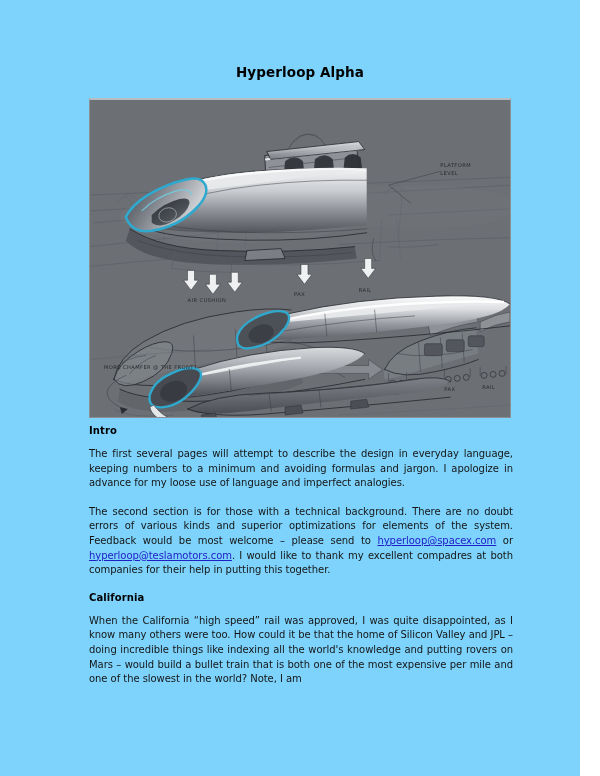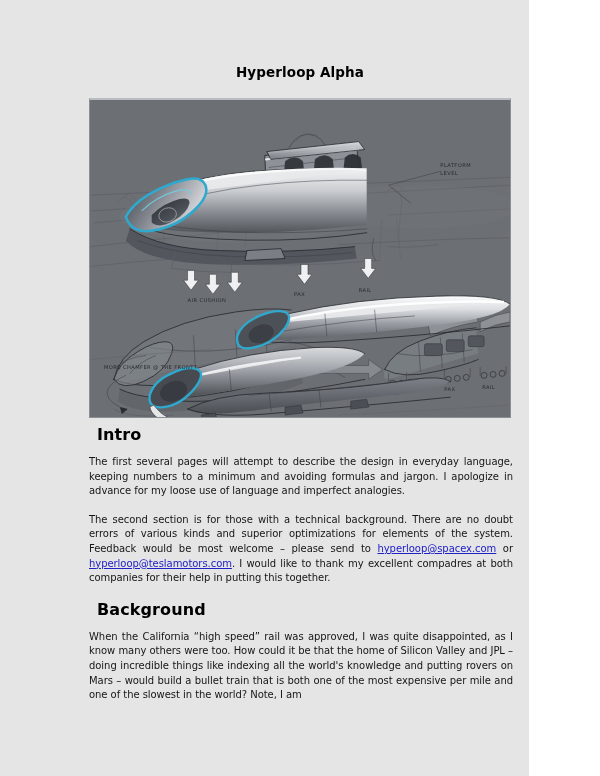--- a/index.html
+++ b/index.html
@@ -9,23 +9,23 @@
   }
   body {
     width: 600px;
     height: 776px;
     font-family: "DejaVu Sans", sans-serif;
     color: #111111;
     overflow: hidden;
     position: relative;
   }
   .page {
-    width: 529px;
+    width: 580px;
     height: 776px;
-    background: #e5e5e5;
+    background: #7dd3fc;
     position: relative;
     box-sizing: border-box;
   }
   .doc-title {
     position: absolute;
     top: 64px;
     left: 0;
     width: 600px;
     text-align: center;
     font-size: 13.5px;
@@ -52,23 +52,23 @@
     width: 100%;
     height: 100%;
   }
   .content {
     position: absolute;
     left: 89px;
     top: 425px;
     width: 424px;
   }
   h2.section-head {
-    font-size: 16px;
+    font-size: 10px;
     font-weight: bold;
-    margin: 0 0 11px 8px;
+    margin: 0 0 11px 0;
     color: #000000;
     letter-spacing: 0.1px;
   }
   p.body-par {
     font-size: 10px;
     line-height: 14.6px;
     text-align: justify;
     margin: 0 0 14px 0;
     color: #151515;
     letter-spacing: -0.05px;
@@ -387,19 +387,19 @@
   </div>
 
   <div class="content">
 
     <h2 class="section-head">Intro</h2>
 
     <p class="body-par">The first several pages will attempt to describe the design in everyday language, keeping numbers to a minimum and avoiding formulas and jargon. I apologize in advance for my loose use of language and imperfect analogies.</p>
 
     <p class="body-par"><span>The second section is for those with a technical background. There are no doubt errors of various kinds and superior optimizations for elements of the system. Feedback would be most welcome – please send to </span><a class="maillink" href="#">hyperloop@spacex.com</a><span> or </span><a class="maillink" href="#">hyperloop@teslamotors.com</a><span>. I would like to thank my excellent compadres at both companies for their help in putting this together.</span></p>
 
-    <h2 class="section-head">Background</h2>
+    <h2 class="section-head">California</h2>
 
     <p class="body-par">When the California “high speed” rail was approved, I was quite disappointed, as I know many others were too. How could it be that the home of Silicon Valley and JPL – doing incredible things like indexing all the world's knowledge and putting rovers on Mars – would build a bullet train that is both one of the most expensive per mile and one of the slowest in the world? Note, I am</p>
 
   </div>
 
 </div>
 
 </body></html>

